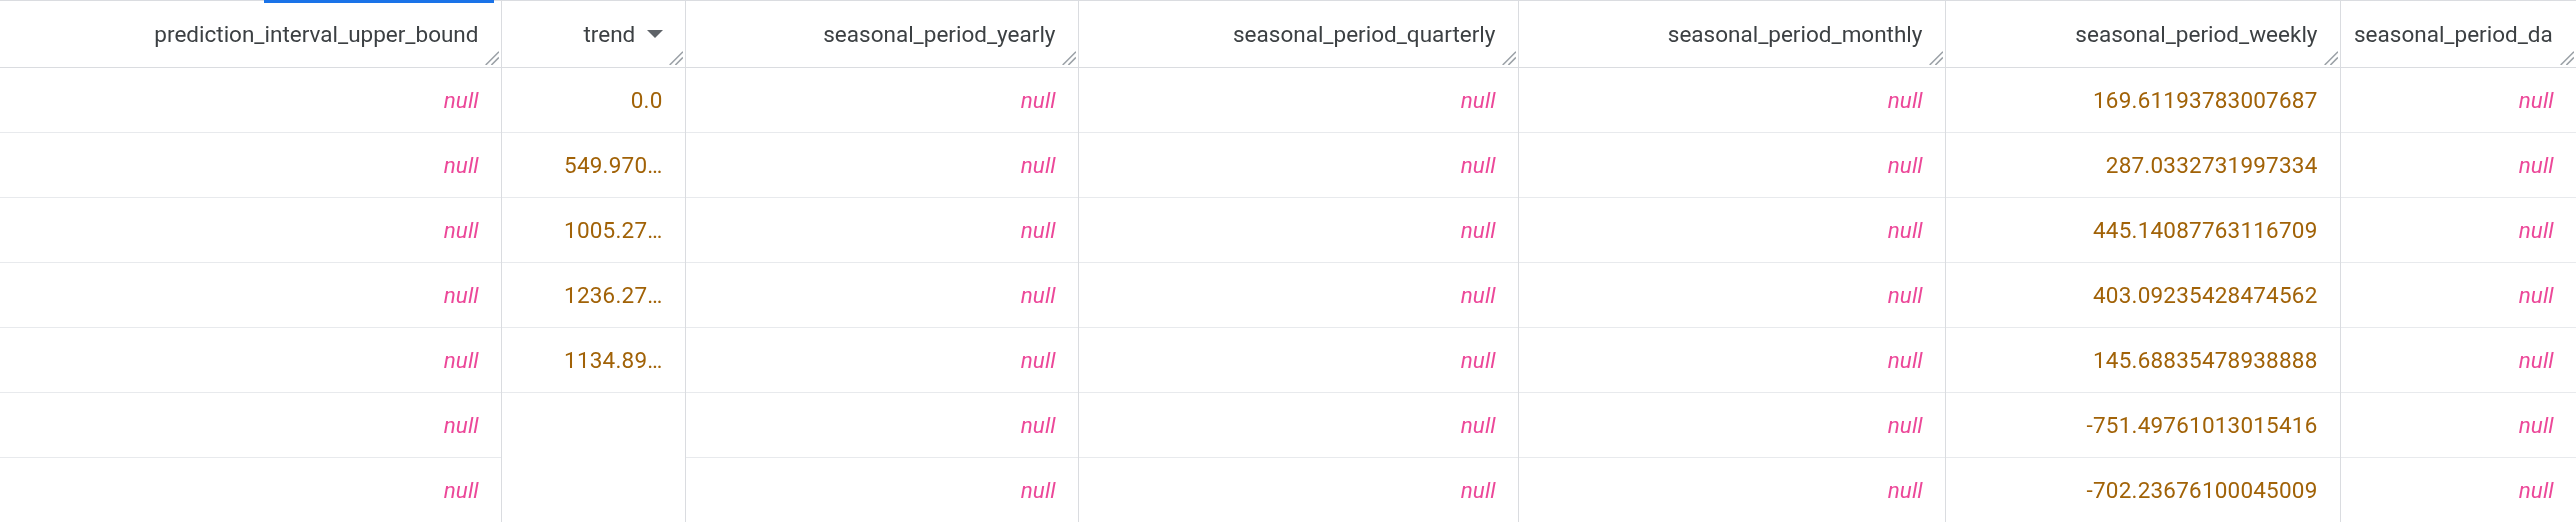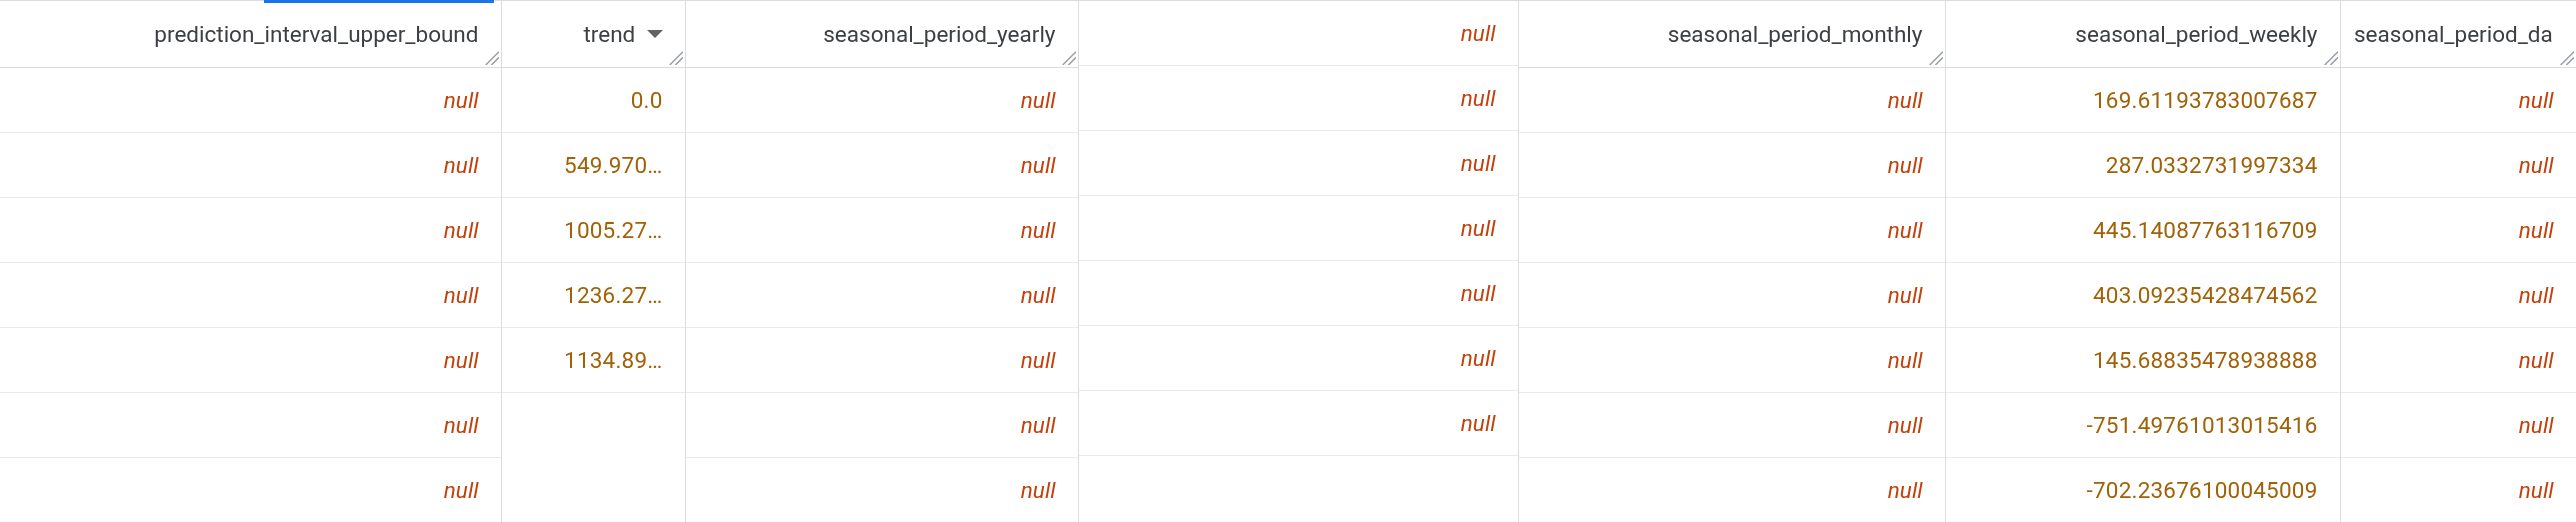--- a/index.html
+++ b/index.html
@@ -86,21 +86,21 @@
     display: flex;
     align-items: center;
     justify-content: flex-end;
     padding: 0 22.5px;
     border-bottom: 0.9px solid #e8eaed;
     font-size: 22.5px;
     white-space: nowrap;
     overflow: hidden;
   }
   .cell.null {
-    color: #c2410c;
+    color: #ec4899;
     font-style: italic;
   }
   .cell.num {
     color: #a16207;
     font-variant-numeric: tabular-nums;
     letter-spacing: 0.2px;
   }
 </style>
 </head>
 <body>
@@ -164,20 +164,31 @@
     <div class="cell null">null</div>
     <div class="cell null">null</div>
     <div class="cell null">null</div>
     <div class="cell null">null</div>
     <div class="cell null">null</div>
     <div class="cell null">null</div>
     <div class="cell null">null</div>
   </div>
 
   <div class="col col-quarter">
+    <div class="header">
+      <span class="header-label">seasonal_period_quarterly</span>
+      <span class="resize-handle">
+        <svg width="19" height="19" viewBox="0 0 20 20">
+            <g stroke="#9aa0a6" stroke-width="1.6">
+              <line x1="6" y1="20" x2="20" y2="6"></line>
+              <line x1="12" y1="20" x2="20" y2="12"></line>
+            </g>
+          </svg>
+      </span>
+    </div>
     <div class="cell null">null</div>
     <div class="cell null">null</div>
     <div class="cell null">null</div>
     <div class="cell null">null</div>
     <div class="cell null">null</div>
     <div class="cell null">null</div>
     <div class="cell null">null</div>
   </div>
 
   <div class="col col-monthly">

